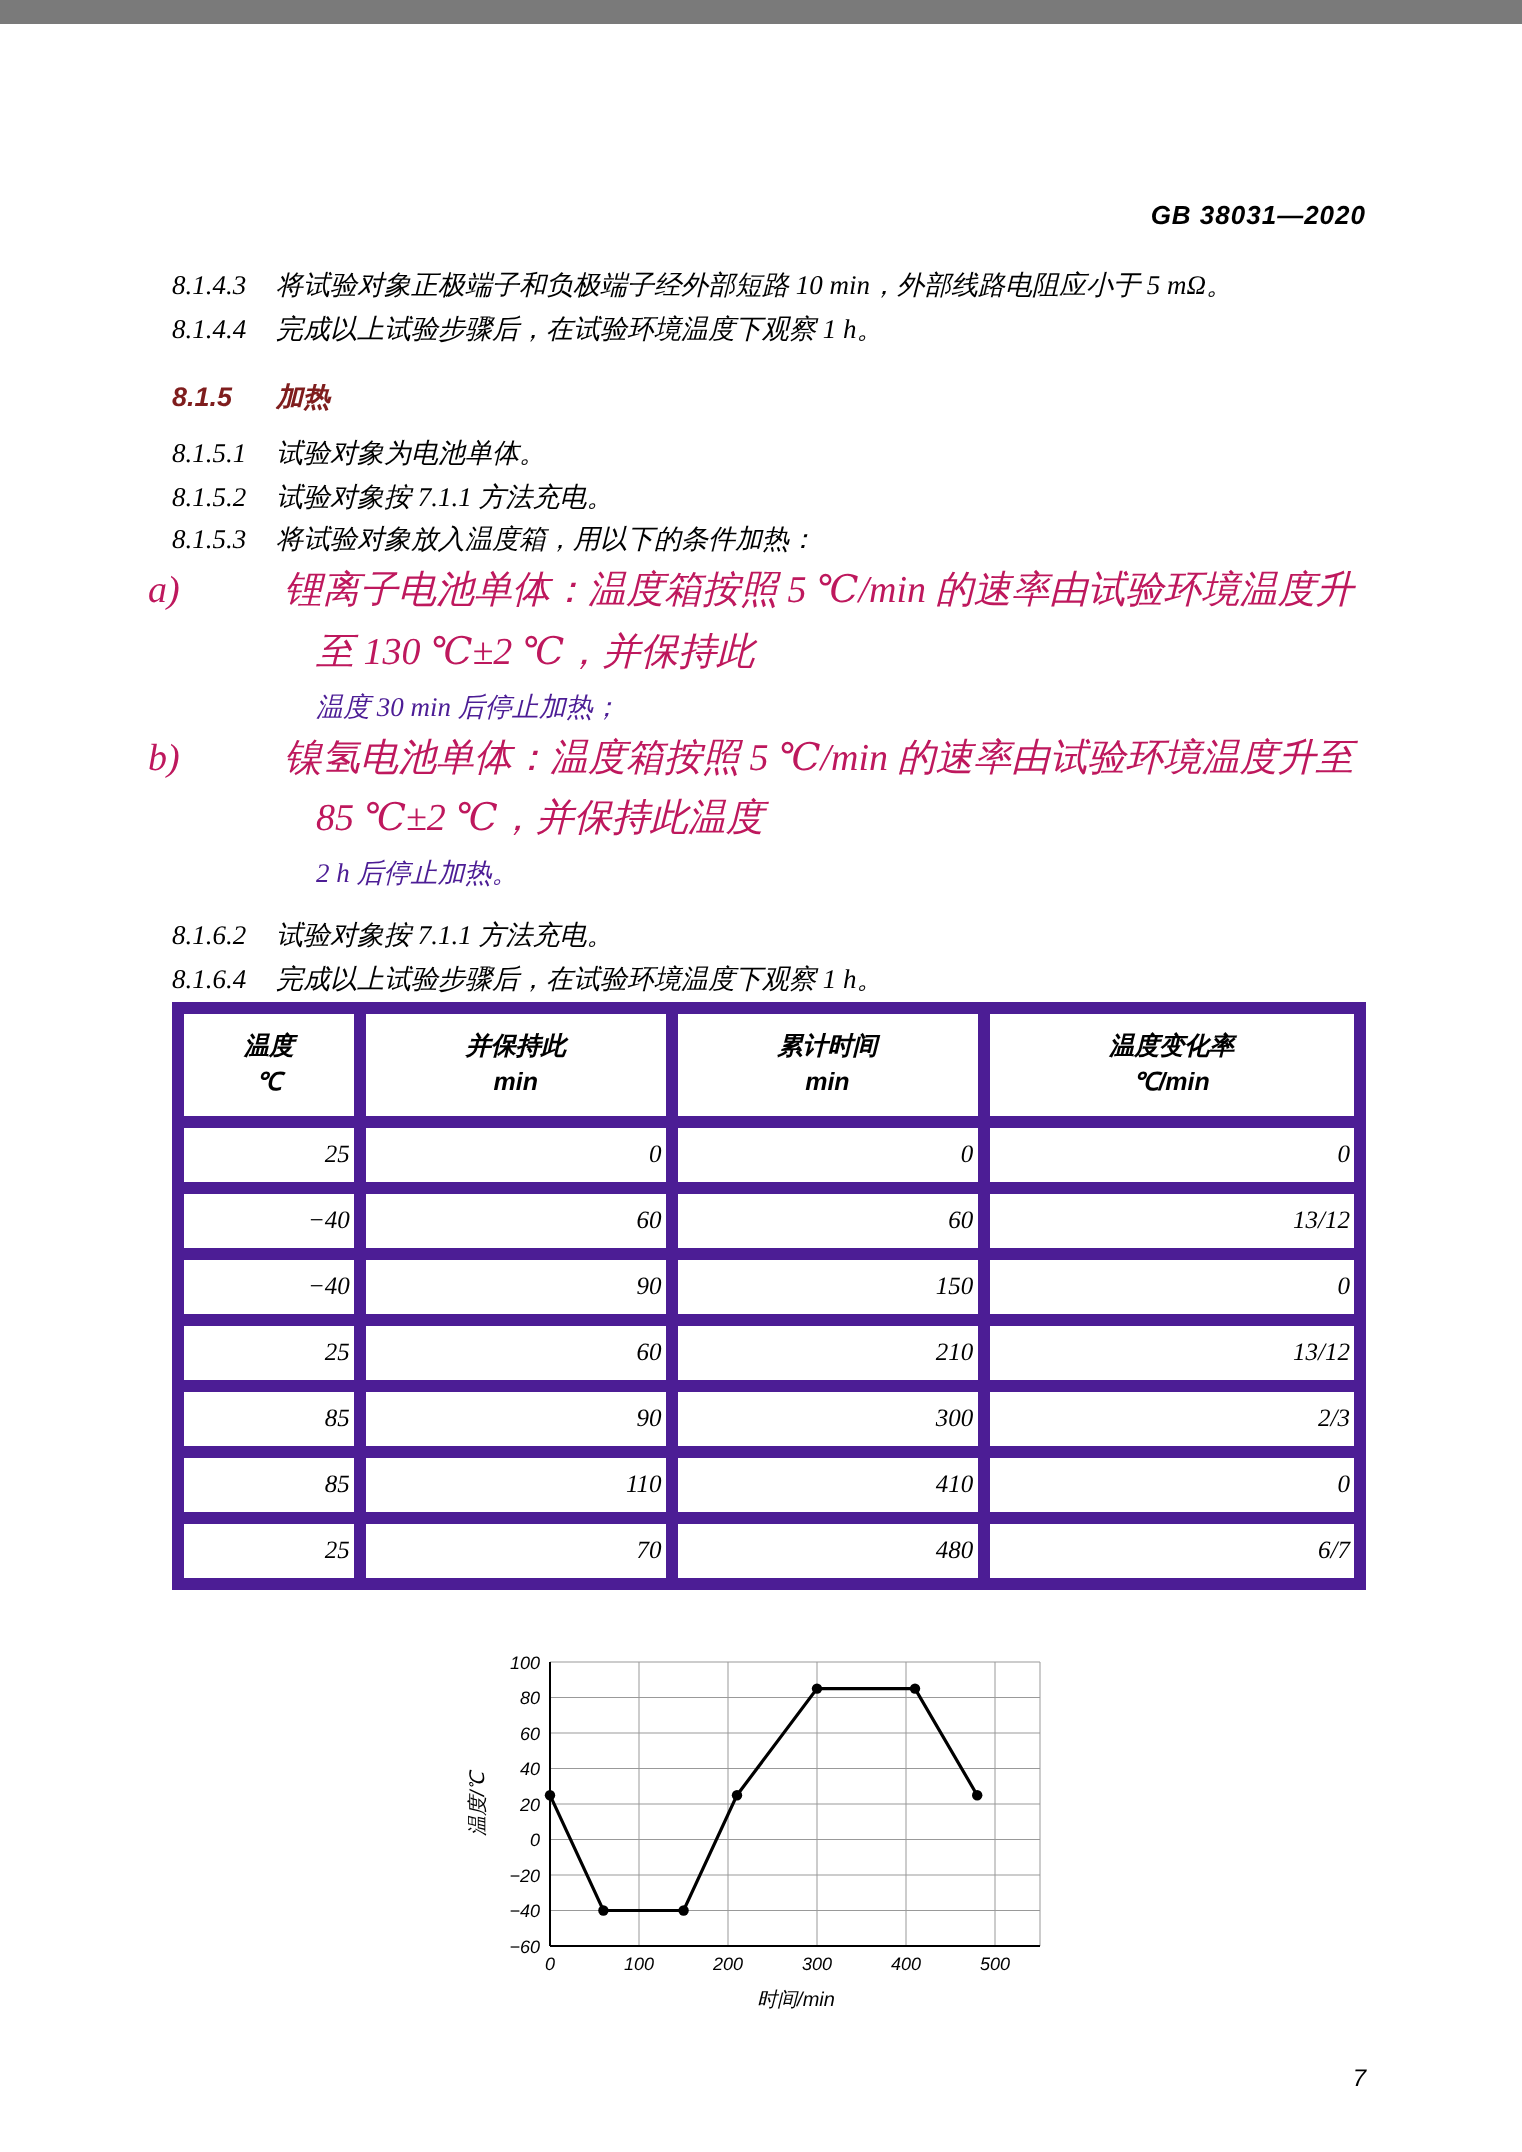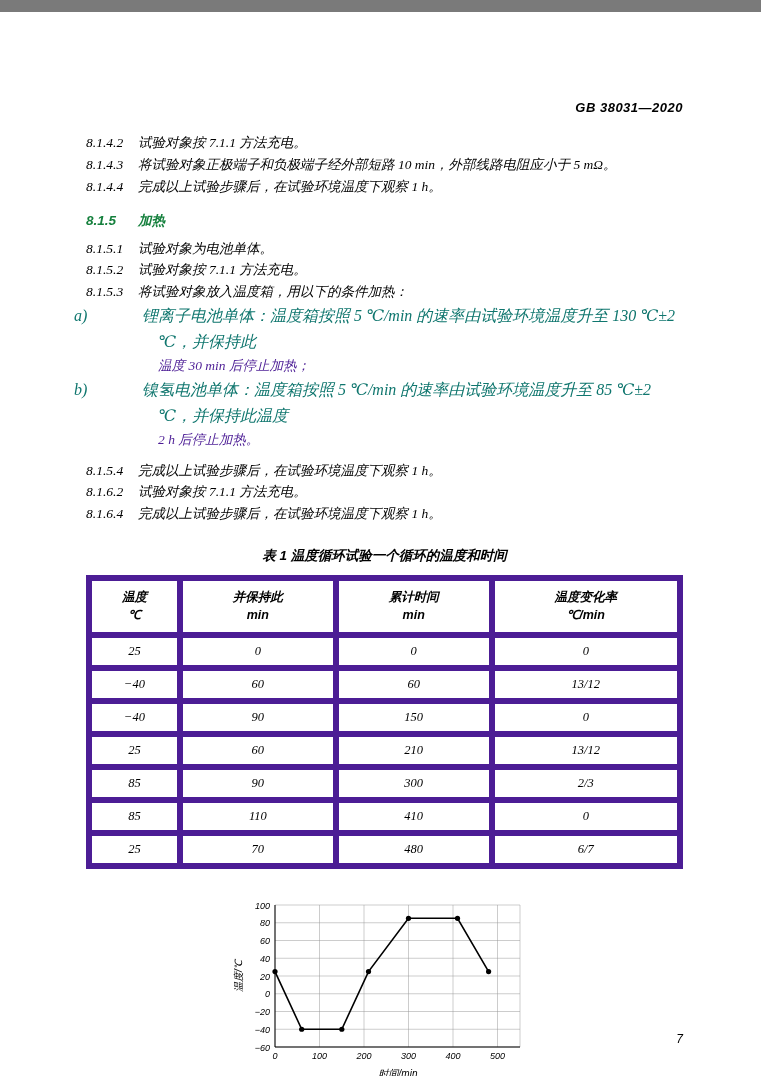--- a/index.html
+++ b/index.html
@@ -45,36 +45,36 @@
   }
   .num {
     display: inline-block;
     min-width: 52px;
   }
   .heading {
     font-family: "Liberation Sans", sans-serif;
     font-weight: bold;
     font-size: 13.5px;
     margin: 14px 0 8px 0;
-    color: #15803d;
+    color: #7f1d1d;
   }
   .heading .hnum {
     display: inline-block;
     min-width: 52px;
   }
   .sub-list {
     margin: 0;
     padding: 0;
   }
   .sub-item {
-    font-size: 16px;
+    font-size: 19px;
     line-height: 1.62;
     padding-left: 72px;
     text-indent: -42px;
-    color: #0f766e;
+    color: #be185d;
   }
   .sub-item .lbl {
     display: inline-block;
     width: 26px;
   }
   .sub-cont {
     font-size: 13.5px;
     line-height: 1.62;
     padding-left: 72px;
     color: #4c1d95;
@@ -104,20 +104,21 @@
     padding: 7px 2px 8px 2px;
     font-family: "Liberation Sans", sans-serif;
     font-weight: bold;
     font-size: 12.5px;
     line-height: 1.45;
   }
   table.data td {
     padding: 6px 2px 6px 2px;
     font-family: "Liberation Serif", serif;
     font-size: 12.5px;
+    text-align: right;
   }
   .chart-wrap {
     margin-top: 26px;
     display: flex;
     justify-content: center;
     text-align: right;
   }
   .page-num {
     position: absolute;
     right: 78px;
@@ -139,45 +140,42 @@
 </style>
 </head>
 <body>
 
 <div class="page">
 
   <div class="header">GB 38031—2020</div>
 
   <div class="content">
 
-    <p class="para"><span class="num">8.1.4.2</span><span>试验对象按 7.1.1 方法充电。</span></p>
     <p class="para"><span class="num">8.1.4.3</span><span>将试验对象正极端子和负极端子经外部短路 10 min，外部线路电阻应小于 5 mΩ。</span></p>
     <p class="para"><span class="num">8.1.4.4</span><span>完成以上试验步骤后，在试验环境温度下观察 1 h。</span></p>
 
     <div class="heading"><span class="hnum">8.1.5</span><span>加热</span></div>
 
     <p class="para"><span class="num">8.1.5.1</span><span>试验对象为电池单体。</span></p>
     <p class="para"><span class="num">8.1.5.2</span><span>试验对象按 7.1.1 方法充电。</span></p>
     <p class="para"><span class="num">8.1.5.3</span><span>将试验对象放入温度箱，用以下的条件加热：</span></p>
 
     <div class="sub-list">
       <div class="sub-item"><span class="lbl">a)</span><span>锂离子电池单体：温度箱按照 5 ℃/min 的速率由试验环境温度升至 130 ℃±2 ℃，并保持此</span></div>
       <div class="sub-cont">温度 30 min 后停止加热；</div>
       <div class="sub-item"><span class="lbl">b)</span><span>镍氢电池单体：温度箱按照 5 ℃/min 的速率由试验环境温度升至 85 ℃±2 ℃，并保持此温度</span></div>
       <div class="sub-cont">2 h 后停止加热。</div>
     </div>
 
     <div class="block-gap"></div>
-    <p class="para"><span class="num">8.1.5.4</span><span>完成以上试验步骤后，在试验环境温度下观察 1 h。</span></p>
 
 
     <p class="para"><span class="num">8.1.6.2</span><span>试验对象按 7.1.1 方法充电。</span></p>
     <p class="para"><span class="num">8.1.6.4</span><span>完成以上试验步骤后，在试验环境温度下观察 1 h。</span></p>
 
-    <div class="table-title">表 1  温度循环试验一个循环的温度和时间</div>
 
     <table class="data">
       <thead>
         <tr>
           <th>
             <div>温度</div>
             <div>℃</div>
           </th>
           <th>
             <div>并保持此</div>

